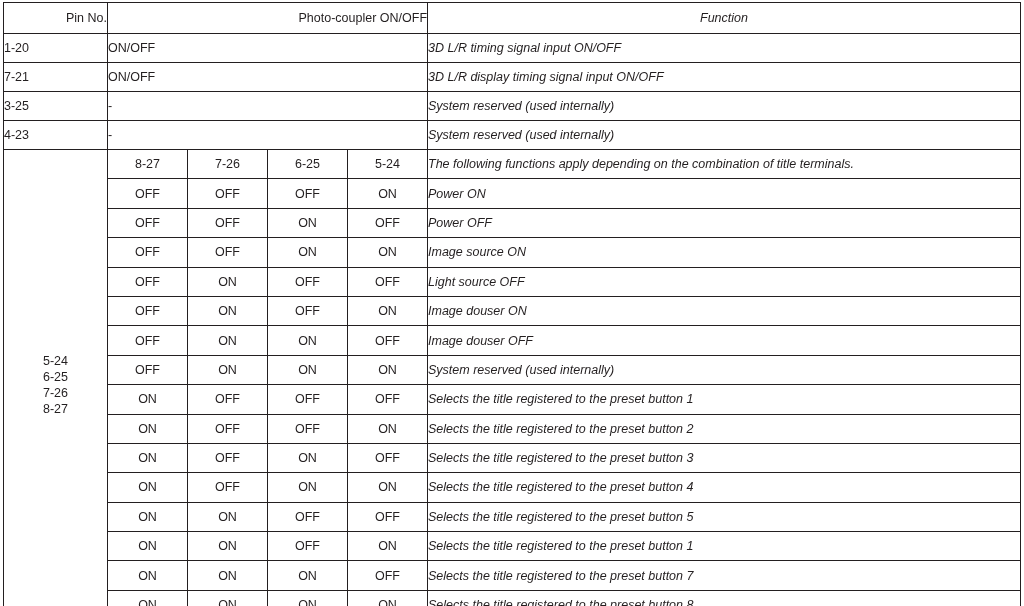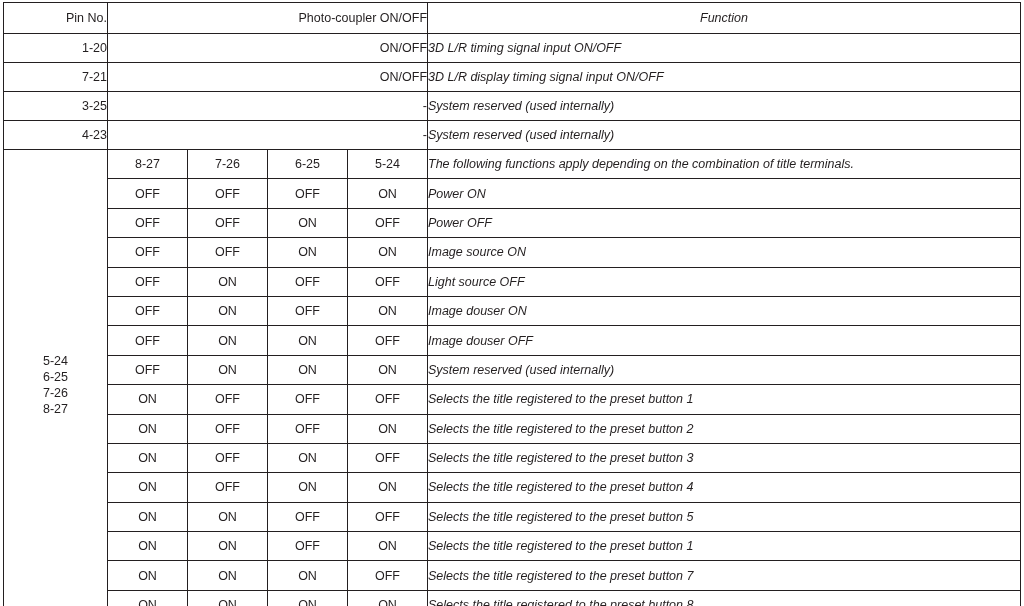--- a/index.html
+++ b/index.html
@@ -29,23 +29,23 @@
   }
   table.pin-table td,
   table.pin-table th {
     border: 1px solid #231f20;
     padding: 0;
     font-weight: normal;
     color: #231f20;
     vertical-align: middle;
     background: #ffffff;
   }
-  .c-pin      { width: 104px; text-align: right; }
+  .c-pin      { width: 104px; text-align: left; }
   .c-sub      { width: 80px;  text-align: center; }
-  .c-coupler  { text-align: right; }
+  .c-coupler  { text-align: left; }
   .c-func     { text-align: left; padding-left: 7px; font-style: italic; }
 
   
   .hdr td { height: 30px; text-align: right; }
 
   
   .row td { height: 28px; }
 
   
   .comb td { height: 28.4px; }

